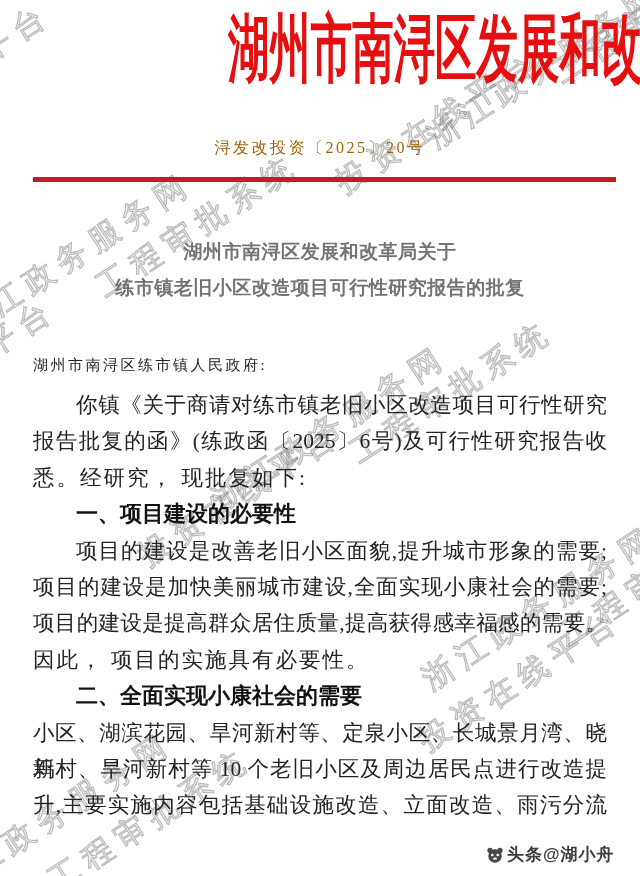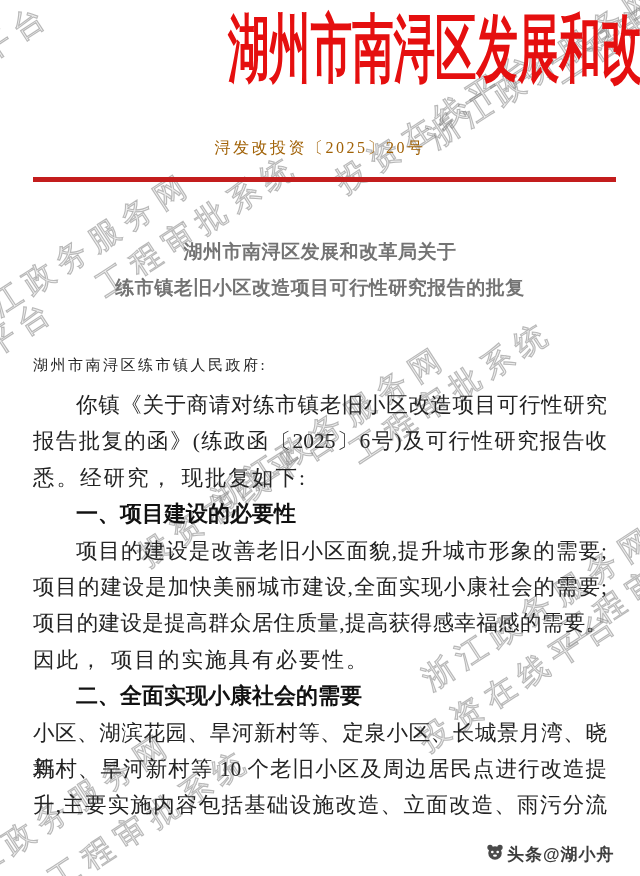--- a/index.html
+++ b/index.html
@@ -62,21 +62,21 @@
     position:absolute;white-space:nowrap;
     font-size:31px;letter-spacing:8px;
     color:rgba(150,150,150,0.16);
     -webkit-text-stroke:1.1px rgba(122,122,122,0.5);
     transform:translate(-50%,-50%) rotate(-33deg);
     font-family:"Liberation Serif","DejaVu Serif",serif;
   }
   
   .corner-wm{
     position:absolute;left:486px;top:843px;z-index:6;
-    display:flex;align-items:flex-start;gap:3px;
+    display:flex;align-items:center;gap:3px;
   }
   .corner-wm .label{
     font-family:"Liberation Sans","DejaVu Sans",sans-serif;
     font-size:17px;font-weight:bold;letter-spacing:1px;color:var(--corner-text);
     text-shadow:0 0 3px #fff,0 0 3px #fff;white-space:nowrap;
   }
 </style>
 </head>
 <body>
 

